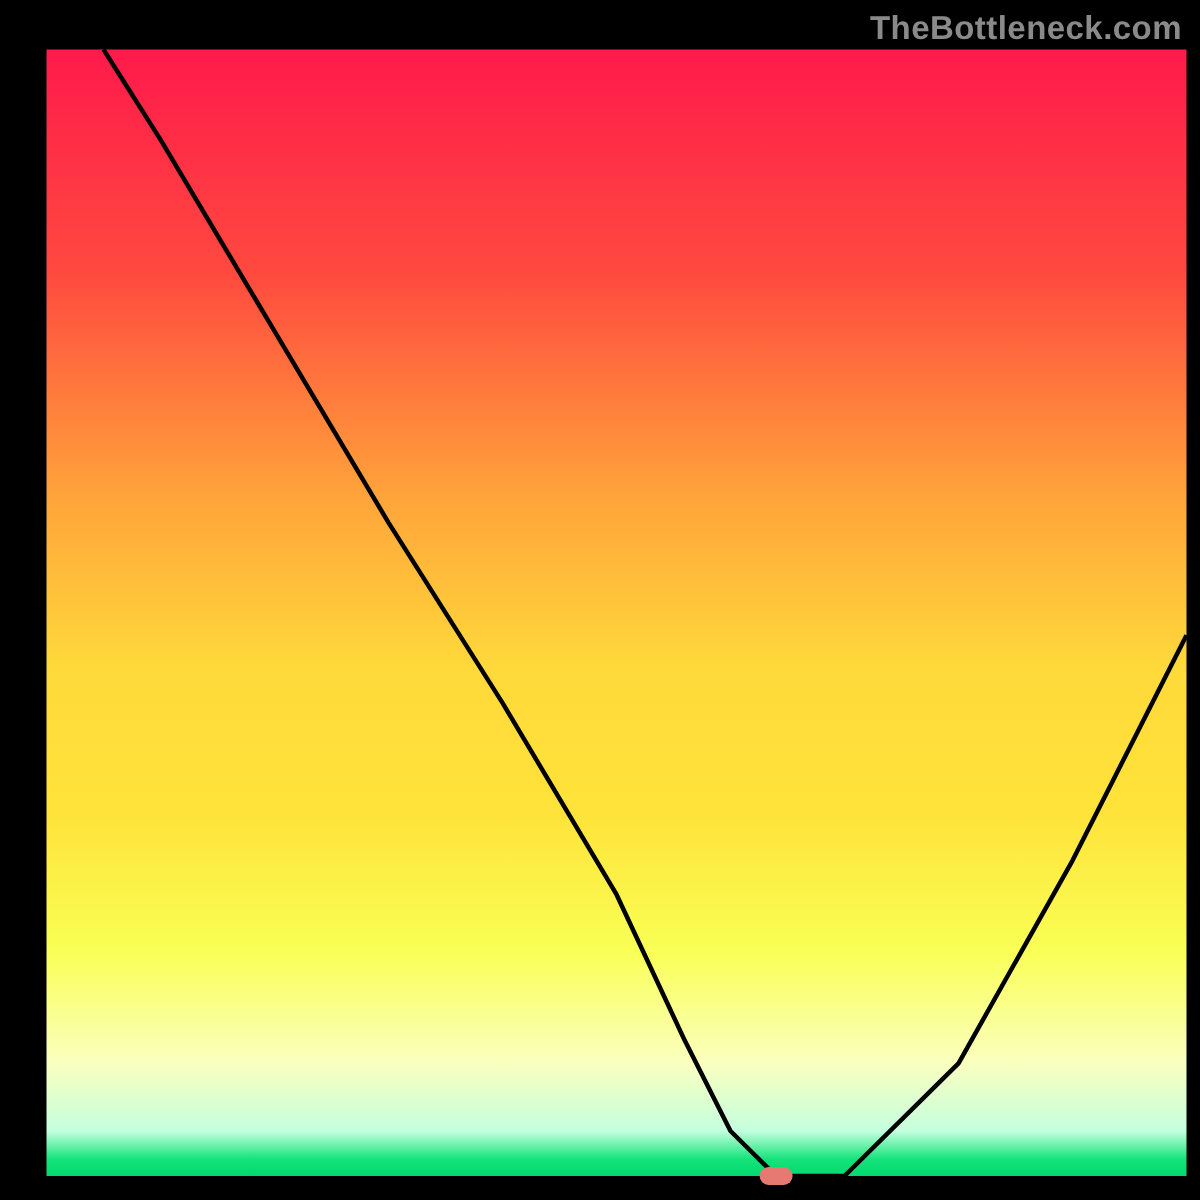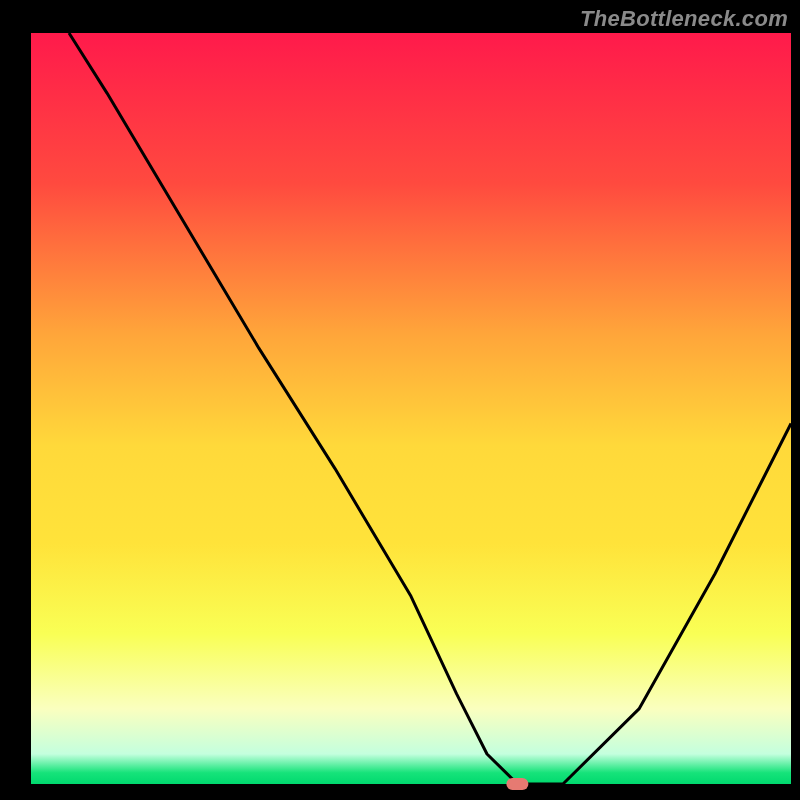--- a/index.html
+++ b/index.html
@@ -19,21 +19,20 @@
     position: absolute;
     top: 6px;
     right: 12px;
     font-family: Arial, Helvetica, sans-serif;
     font-size: 22px;
     font-weight: 600;
     color: #8a8a8a;
     letter-spacing: 0.3px;
     z-index: 20;
     user-select: none;
-    font-style: italic;
   }
   svg.plot {
     position: absolute;
     left: 0;
     top: 0;
     width: 800px;
     height: 800px;
   }
   
   .marker {

